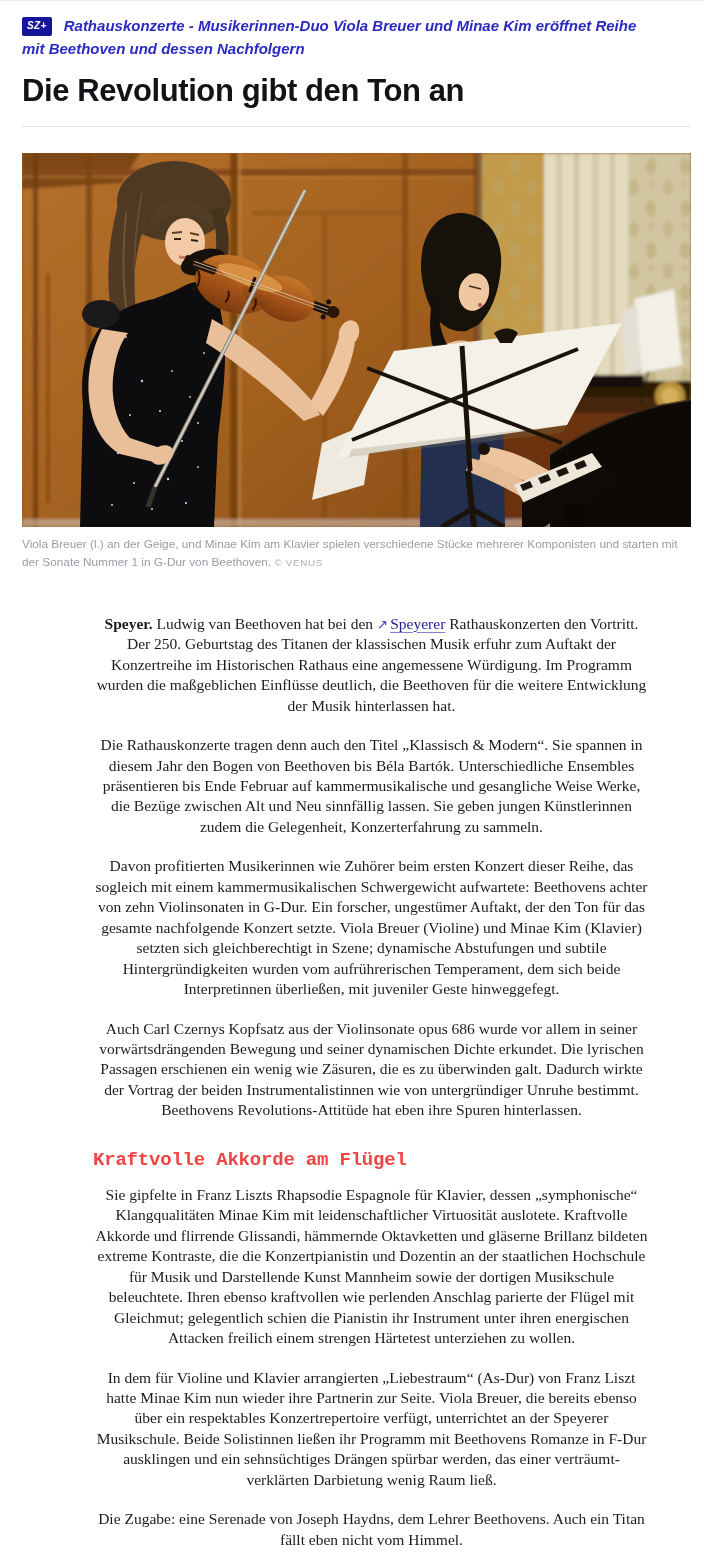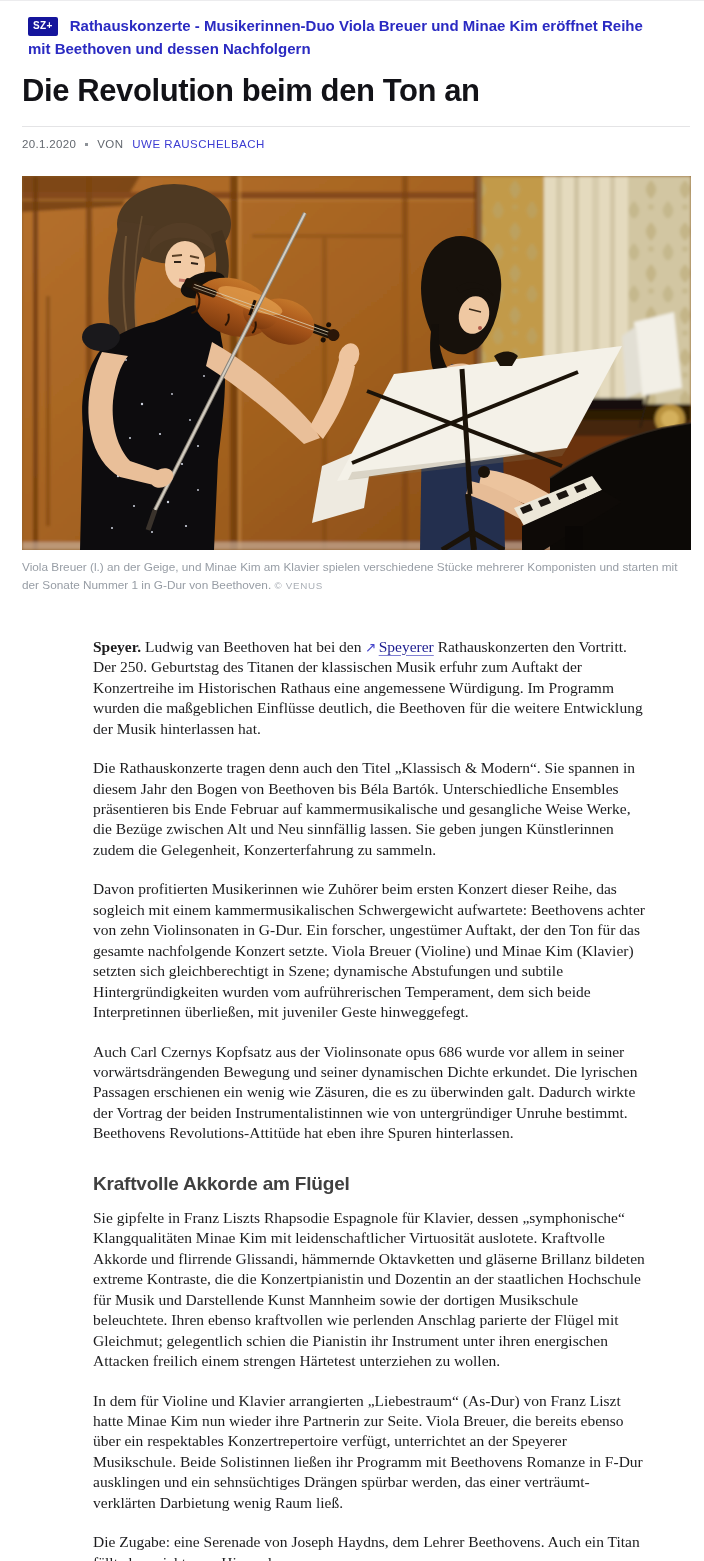--- a/index.html
+++ b/index.html
@@ -7,21 +7,21 @@
   body {
     width:704px; height:1561px; overflow:hidden;
     background:#ffffff;
     font-family:"Liberation Sans", sans-serif;
     color:#17171d;
     border-top:1px solid #ececee;
   }
   .page { padding:12px 14px 0 22px; }
 
   
-  .kicker { margin:2px 6px 0; font-size:15px; line-height:1.4; font-weight:700; color:#2a2ac2; max-width:640px; }
+  .kicker { margin:2px 0 0; font-size:15px; line-height:1.4; font-weight:700; color:#2a2ac2; max-width:640px;font-style:italic; }
   .badge {
     display:inline-block; background:#15159c; color:#ffffff;
     font-size:10px; font-weight:700; letter-spacing:.3px;
     padding:2px 5px 3px; border-radius:2px; margin-right:8px;
     position:relative; top:-2px;
   }
 
   
   h1 { margin:15px 0 0; font-size:31px; line-height:1.08; font-weight:800; letter-spacing:-.4px; color:#121217; }
 
@@ -37,53 +37,47 @@
   .photo { display:block; width:669px; height:374px; background:#8a5a24; }
   figcaption { margin-top:9px; font-size:11.8px; line-height:1.5; color:#979da5; max-width:674px; }
   .credit { font-size:9.8px; color:#aaafb6; letter-spacing:.7px; white-space:nowrap; }
 
   
   article {
     margin:42px 0 0 71px; width:557px;
     font-family:"Liberation Serif", serif;
     font-size:15.5px; line-height:1.32; color:#1c1c1e;
   }
-  article p { margin:0 0 19px; }
+  article p { margin:0 0 19px;text-align:center; }
   article h2 {
-    font-family:Liberation Sans, sans-serif;
-    font-size:19px; font-weight:800; color:#404040;
+    font-family:Liberation Mono, monospace;
+    font-size:19px; font-weight:800; color:#ef4444;
     margin:27px 0 12px; letter-spacing:-.2px;
   }
   .inline-link {
     color:#1c1c8e; cursor:pointer;
     text-decoration:underline; text-decoration-color:#8080d4; text-underline-offset:2.5px;
   }
   .arrow-icon { color:#4848cc; font-family:"DejaVu Sans", sans-serif; font-size:13.5px; text-decoration:none; display:inline-block; margin-right:2px; }
 </style>
 </head>
 <body>
 
 <div class="page">
 
   <header>
     <p class="kicker">
       <span class="badge">SZ+</span>
       <span>Rathauskonzerte - Musikerinnen-Duo Viola Breuer und Minae Kim eröffnet Reihe mit Beethoven und dessen Nachfolgern</span>
     </p>
-    <h1>Die Revolution beim den Ton an</h1>
+    <h1>Die Revolution gibt den Ton an</h1>
   </header>
 
   <div class="divider"></div>
 
-  <div class="meta">
-    <span>20.1.2020</span>
-    <span class="dot"></span>
-    <span>VON</span>
-    <a class="author">UWE RAUSCHELBACH</a>
-  </div>
 
   <figure>
     <svg class="photo" viewBox="0 0 669 374" preserveAspectRatio="none" role="img">
       <defs>
         <linearGradient id="woodGrad" x1="0" y1="0" x2="1" y2="1">
           <stop offset="0" stop-color="#b5702c"></stop>
           <stop offset="0.55" stop-color="#a3611f"></stop>
           <stop offset="1" stop-color="#8a4d16"></stop>
         </linearGradient>
         <linearGradient id="violinGrad" x1="0" y1="0" x2="0" y2="1">

